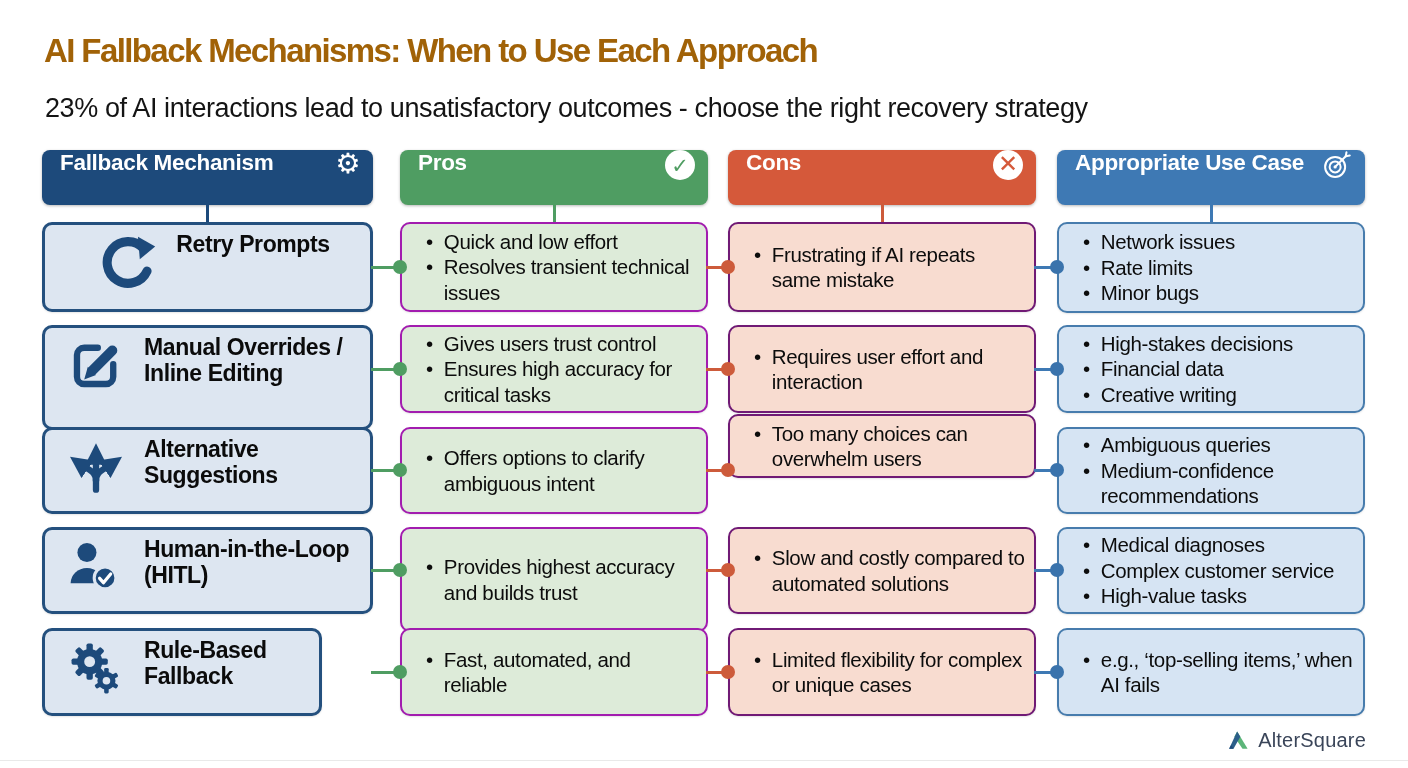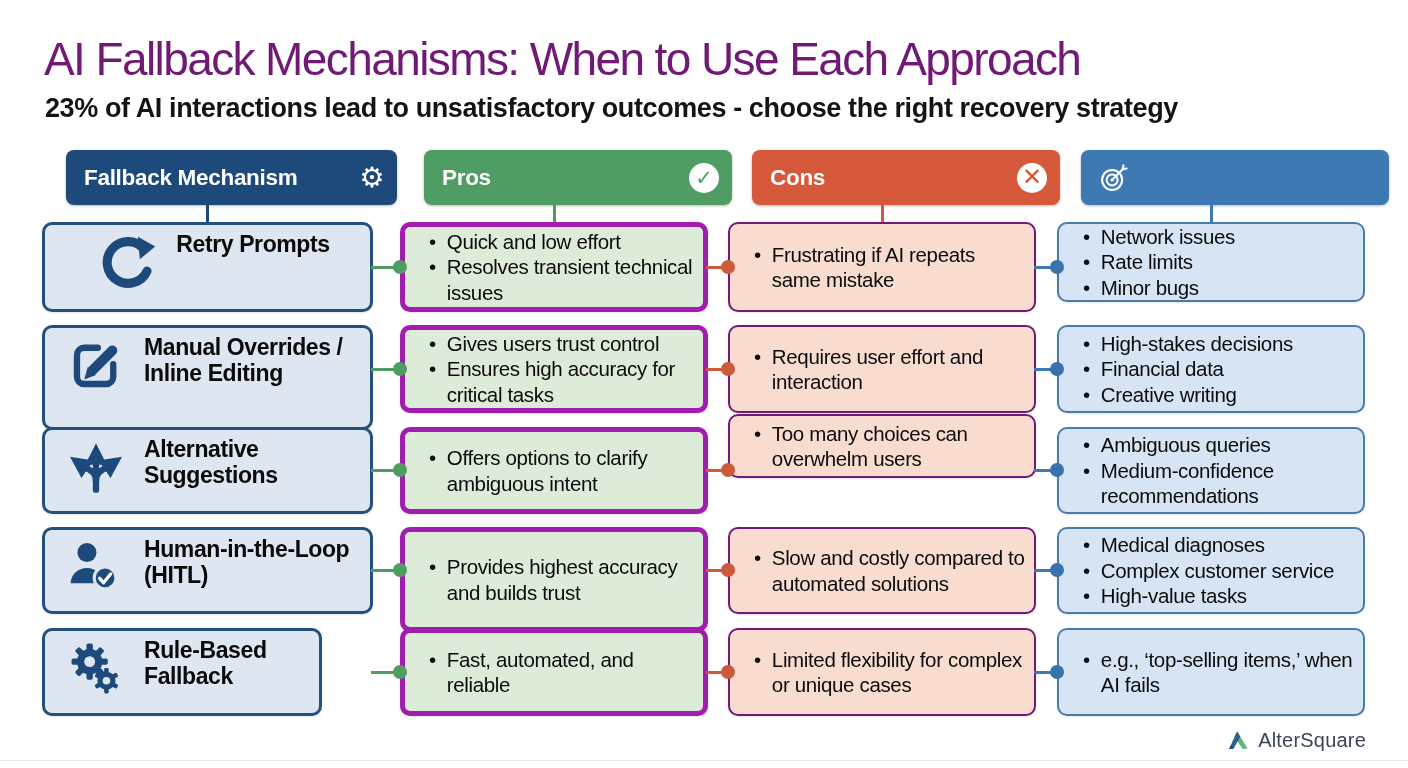--- a/index.html
+++ b/index.html
@@ -4,53 +4,52 @@
 <style>
   html,body{margin:0;padding:0}
   body{
     width:1408px;height:768px;position:relative;overflow:hidden;
     background:#ffffff;
     font-family:"Liberation Sans","DejaVu Sans",sans-serif;
     color:#0d0d0d;
   }
   .page-title{
     position:absolute;left:44px;top:32px;
-    font-size:46px;font-weight:400;letter-spacing:-1.6px;color:#701a75;white-space:nowrap;
+    font-size:33px;font-weight:700;letter-spacing:-1.6px;color:#a16207;white-space:nowrap;
   }
   .page-subtitle{
     position:absolute;left:45px;top:93px;
-    font-size:27px;font-weight:700;letter-spacing:-0.4px;color:#141414;white-space:nowrap;
+    font-size:27px;font-weight:400;letter-spacing:-0.4px;color:#141414;white-space:nowrap;
   }
   
   .hdr{
     position:absolute;top:150px;height:55px;box-sizing:border-box;
-    border-radius:8px;display:flex;align-items:center;justify-content:space-between;
+    border-radius:8px;display:flex;align-items:flex-start;justify-content:space-between;
     padding:0 13px 0 18px;color:#fff;font-weight:700;font-size:22.5px;letter-spacing:-0.3px;
     box-shadow:0 1px 3px rgba(0,0,0,.28);
-    margin-left:24px;
   }
   .hdr-navy{background:#1d4a7b}
   .hdr-green{background:#4f9d62}
   .hdr-red{background:#d5593a}
   .hdr-blue{background:#3e79b4}
   .circ{
     width:30px;height:30px;border-radius:50%;background:#fff;flex:0 0 30px;
     display:flex;align-items:center;justify-content:center;font-weight:700;line-height:1;
   }
   .circ.chk{color:#4f9d62;font-size:21px}
   .circ.ex{color:#d5593a;font-size:24px;padding-bottom:2px;box-sizing:border-box}
   .gear-glyph{font-size:28px;line-height:1;color:#fff}
   
   .card{
     position:absolute;box-sizing:border-box;border-radius:10px;
     display:flex;flex-direction:column;justify-content:center;
     box-shadow:0 1px 2px rgba(0,0,0,.10);
   }
   .mech{background:#dde6f1;border:3px solid #24507e;flex-direction:row;gap:17px;padding:6px 8px 6px 20px}
-  .pros{background:#ddebd9;border:5px solid #a21caf;padding:8px 8px 8px 24px}
+  .pros{background:#ddebd9;border:2px solid #a21caf;padding:8px 8px 8px 24px}
   .cons{background:#f8dcd0;border:2px solid #701a75;padding:8px 8px 8px 24px}
   .uc  {background:#d6e4f3;border:2px solid #477cad;padding:8px 8px 8px 24px}
   .m-title{font-size:23px;font-weight:700;letter-spacing:-0.4px;line-height:1.13;color:#0b0b0b}
   .icon-box{width:62px;height:62px;flex:0 0 62px;display:flex;align-items:center;justify-content:center}
   .bullet{display:flex;align-items:flex-start;font-size:20.5px;letter-spacing:-0.35px;line-height:1.24;color:#0c0c0c}
   .bullet::before{content:"\2022";margin-right:11px;flex:0 0 auto}
   
   .line{position:absolute;height:2.6px}
   .dot{position:absolute;width:14px;height:14px;border-radius:50%}
   .stub{position:absolute;width:2.6px}
@@ -82,20 +81,21 @@
 </div>
 <div class="hdr hdr-green" style="left:400px;width:308px">
   <span>Pros</span>
   <span class="circ chk">✓</span>
 </div>
 <div class="hdr hdr-red" style="left:728px;width:308px">
   <span>Cons</span>
   <span class="circ ex">✕</span>
 </div>
 <div class="hdr hdr-blue" style="left:1057px;width:308px">
+  <span>Appropriate Use Case</span>
   <span>
     <svg width="30" height="30" viewBox="0 0 24 24" fill="none" stroke="#fff" stroke-width="1.6" stroke-linecap="round">
       <circle cx="10.5" cy="13.5" r="8"></circle>
         <circle cx="10.5" cy="13.5" r="4.4"></circle>
       <circle cx="10.5" cy="13.5" r="1.3" fill="#fff" stroke="none"></circle>
       <path d="M10.5 13.5 L19 5"></path>
         <path d="M19 5 L19.6 1.8"></path>
         <path d="M19 5 L22.2 4.4"></path>
     </svg>
   </span>
@@ -121,21 +121,21 @@
     </div>
   <div class="bullet">
       <span>Resolves transient technical issues</span>
     </div>
 </div>
 <div class="card cons" style="left:728px;top:222px;width:308px;height:90px">
   <div class="bullet">
       <span>Frustrating if AI repeats same mistake</span>
     </div>
 </div>
-<div class="card uc" style="left:1057px;top:222px;width:308px;height:80px">
+<div class="card uc" style="left:1057px;top:222px;width:308px;height:91px">
   <div class="bullet">
       <span>Network issues</span>
     </div>
   <div class="bullet">
       <span>Rate limits</span>
     </div>
   <div class="bullet">
       <span>Minor bugs</span>
     </div>
 </div>

